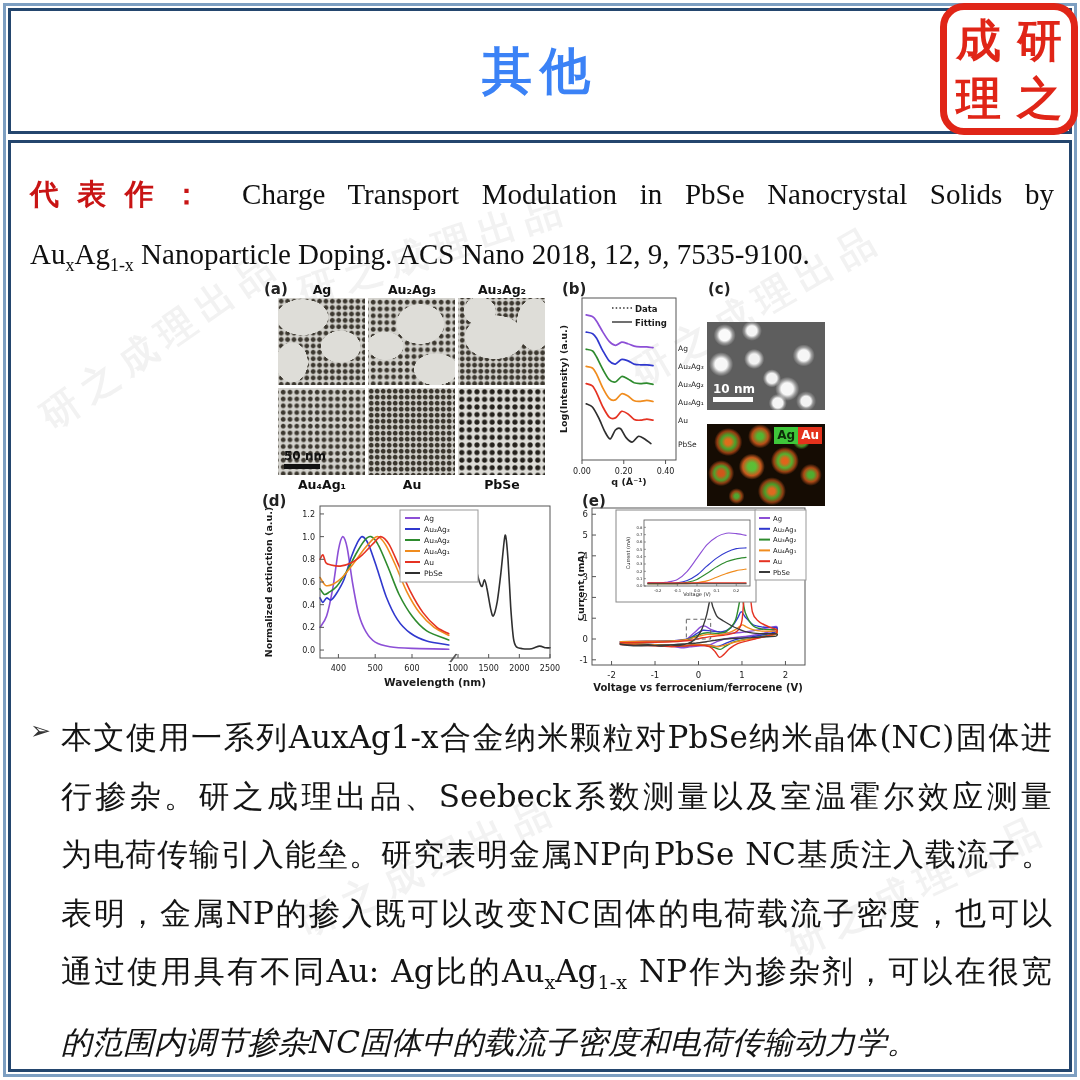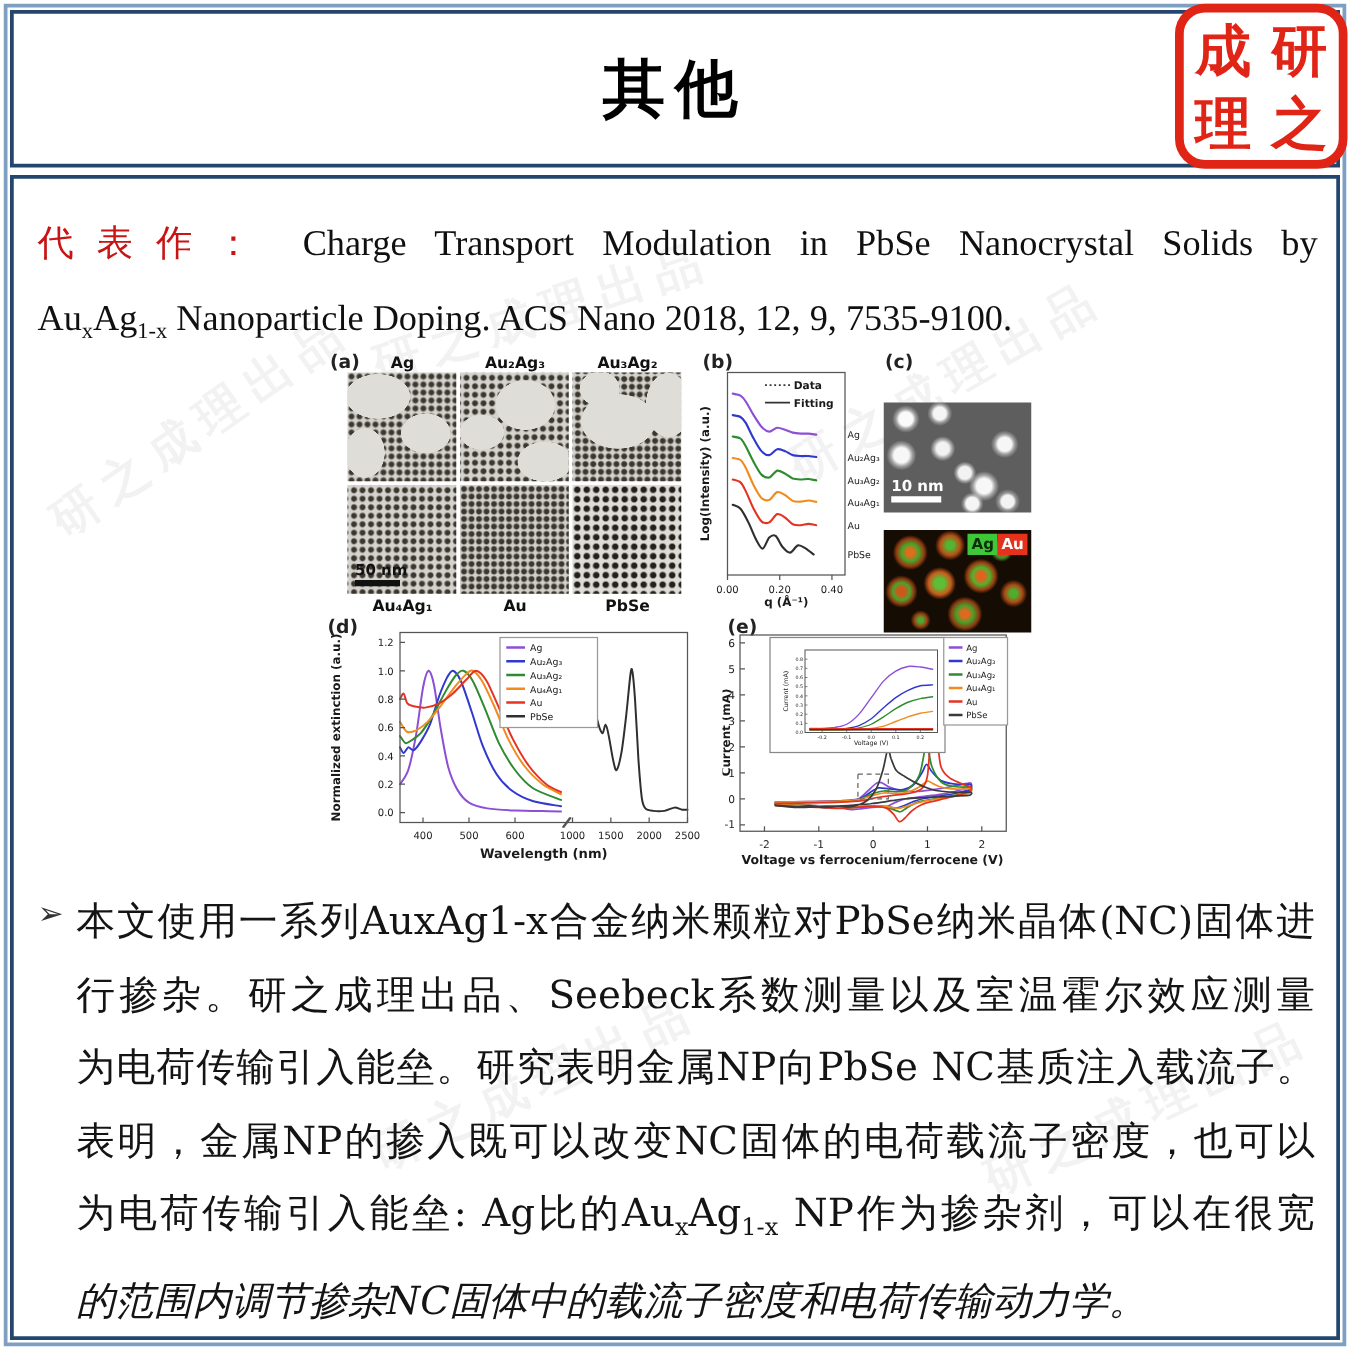--- a/index.html
+++ b/index.html
@@ -5,34 +5,34 @@
   html,body{margin:0;padding:0;}
   body{width:1080px;height:1080px;position:relative;background:#fff;
        font-family:"Liberation Sans",sans-serif;overflow:hidden;}
 
   .frame-outer{position:absolute;inset:3px;border:3px solid #7d9fc2;z-index:3;pointer-events:none;}
   .title-box{position:absolute;left:8px;top:8px;right:8px;height:126px;border:3px solid #24466e;
              background:#fff;display:flex;align-items:center;justify-content:center;z-index:4;box-sizing:border-box;}
   .content-box{position:absolute;left:8px;top:140px;right:8px;bottom:8px;border:3px solid #24466e;
                z-index:3;box-sizing:border-box;pointer-events:none;}
 
-  .page-title{font-family:"DejaVu Serif",serif;font-size:50px;font-weight:700;letter-spacing:8px;color:#000000;}
+  .page-title{font-family:"DejaVu Serif",serif;font-size:50px;font-weight:700;letter-spacing:8px;color:#3b82f6;}
 
   .seal{position:absolute;right:2px;top:3px;width:138px;height:132px;background:#fff;border:7px solid #e02517;
         border-radius:24px;box-sizing:border-box;display:grid;grid-template-columns:1fr 1fr;z-index:6;padding:1px;}
   .seal span{display:flex;align-items:center;justify-content:center;font-family:"DejaVu Serif",serif;
              font-weight:700;font-size:45px;color:#e02517;line-height:1;}
 
   .wm{position:absolute;font-size:38px;letter-spacing:9px;color:rgba(40,40,40,0.06);
       transform-origin:left center;z-index:1;white-space:nowrap;font-family:"DejaVu Serif",serif;font-weight:700;}
 
   .citation{position:absolute;left:30px;right:26px;top:164px;font-family:"Liberation Serif",serif;
             font-size:29px;color:#101010;z-index:2;line-height:60px;}
   .cit-line1{text-align:justify;text-align-last:justify;}
-  .cit-label{color:#c81414;font-weight:400;font-family:"DejaVu Serif",serif;letter-spacing:3px;}
+  .cit-label{color:#c81414;font-weight:700;font-family:"DejaVu Serif",serif;letter-spacing:3px;}
   .citation sub{font-size:0.62em;}
 
   .figure{position:absolute;left:258px;top:278px;width:650px;height:424px;z-index:2;}
   .panel-label{position:absolute;font-size:15px;font-weight:700;color:#222;font-family:"DejaVu Sans",sans-serif;}
 
   .tem-label{position:absolute;width:88px;text-align:center;font-size:12.5px;font-weight:700;color:#111;
              font-family:"DejaVu Sans",sans-serif;}
   .tem{position:absolute;width:87px;height:87px;background-color:#d4d3ce;
        background-image:radial-gradient(circle at 3.2px 3.2px,#3b372f 1.8px,rgba(75,68,58,.45) 2.4px,transparent 3px);
        background-size:6.4px 6.4px;}
@@ -338,16 +338,16 @@
     </svg>
 </div>
 
 <div class="body-block">
   <div class="bullet">➢</div>
   <div class="body-lines">
     <div class="jline">本文使用一系列AuxAg1-x合金纳米颗粒对PbSe纳米晶体(NC)固体进</div>
     <div class="jline">行掺杂。研之成理出品、Seebeck系数测量以及室温霍尔效应测量</div>
     <div class="jline">为电荷传输引入能垒。研究表明金属NP向PbSe NC基质注入载流子。</div>
     <div class="jline">表明，金属NP的掺入既可以改变NC固体的电荷载流子密度，也可以</div>
-    <div class="jline"><span>为电荷传输引入能垒: Ag比的</span><span>Au</span><sub>x</sub><span>Ag</span><sub>1-x</sub><span> NP作为掺杂剂，可以在很宽</span></div>
+    <div class="jline"><span>通过使用具有不同Au: Ag比的</span><span>Au</span><sub>x</sub><span>Ag</span><sub>1-x</sub><span> NP作为掺杂剂，可以在很宽</span></div>
     <div class="lline">的范围内调节掺杂NC固体中的载流子密度和电荷传输动力学。</div>
   </div>
 </div>
 
 </body></html>

